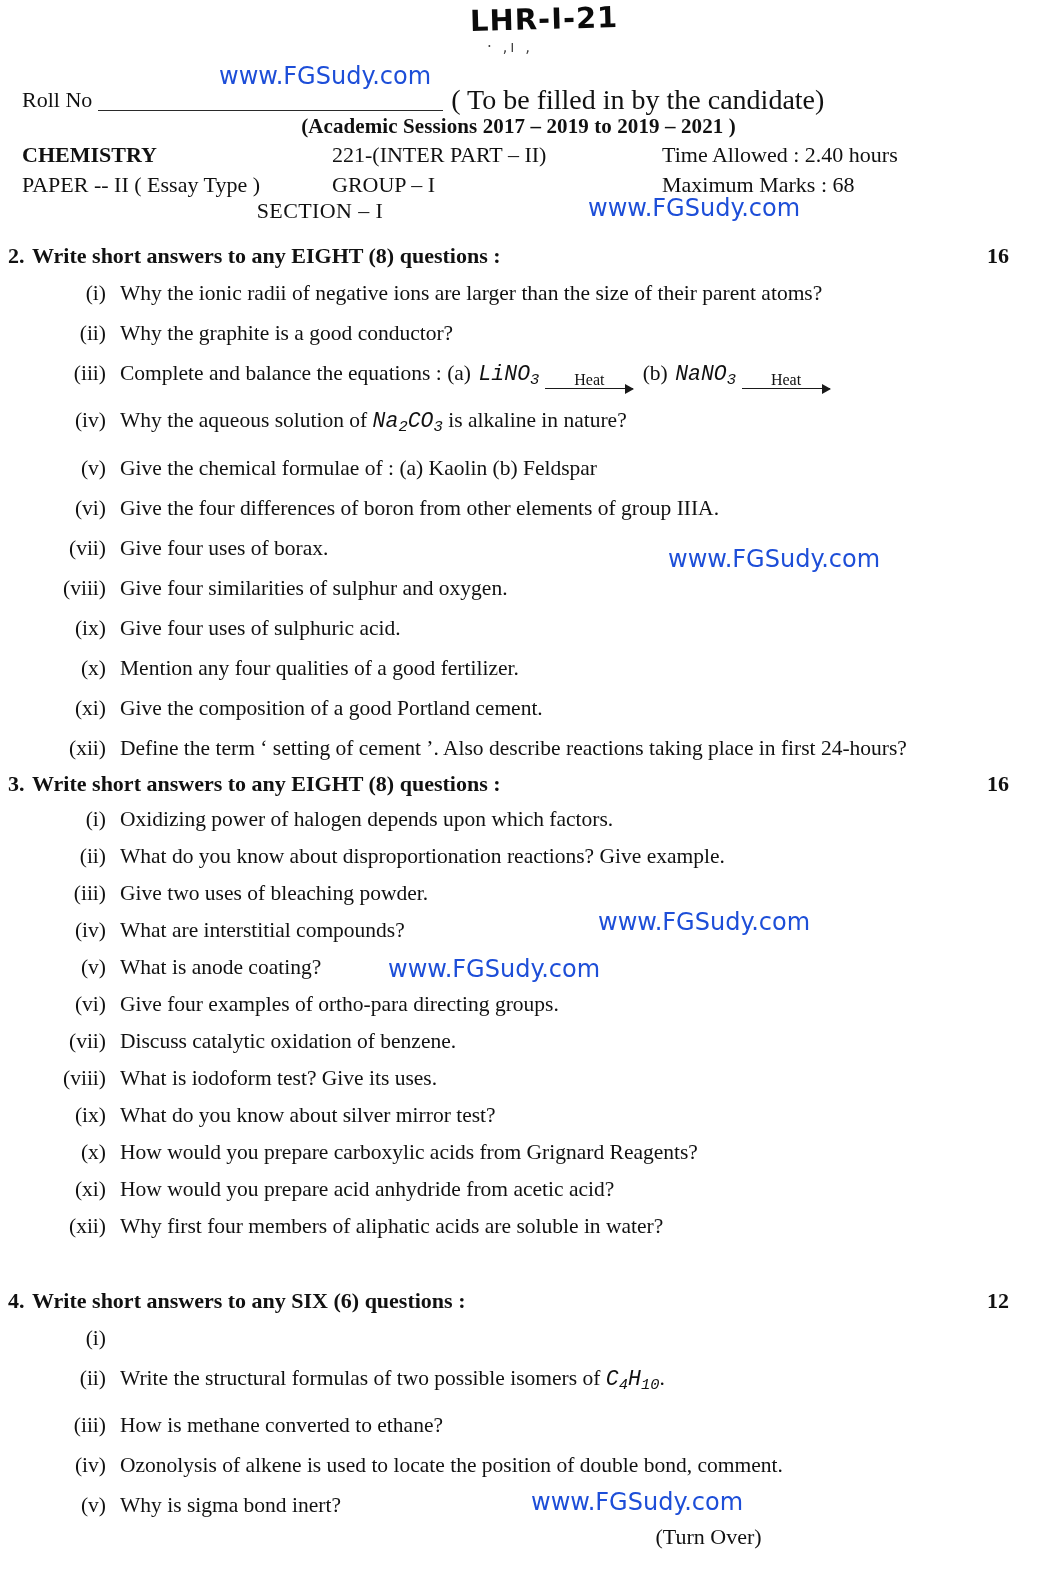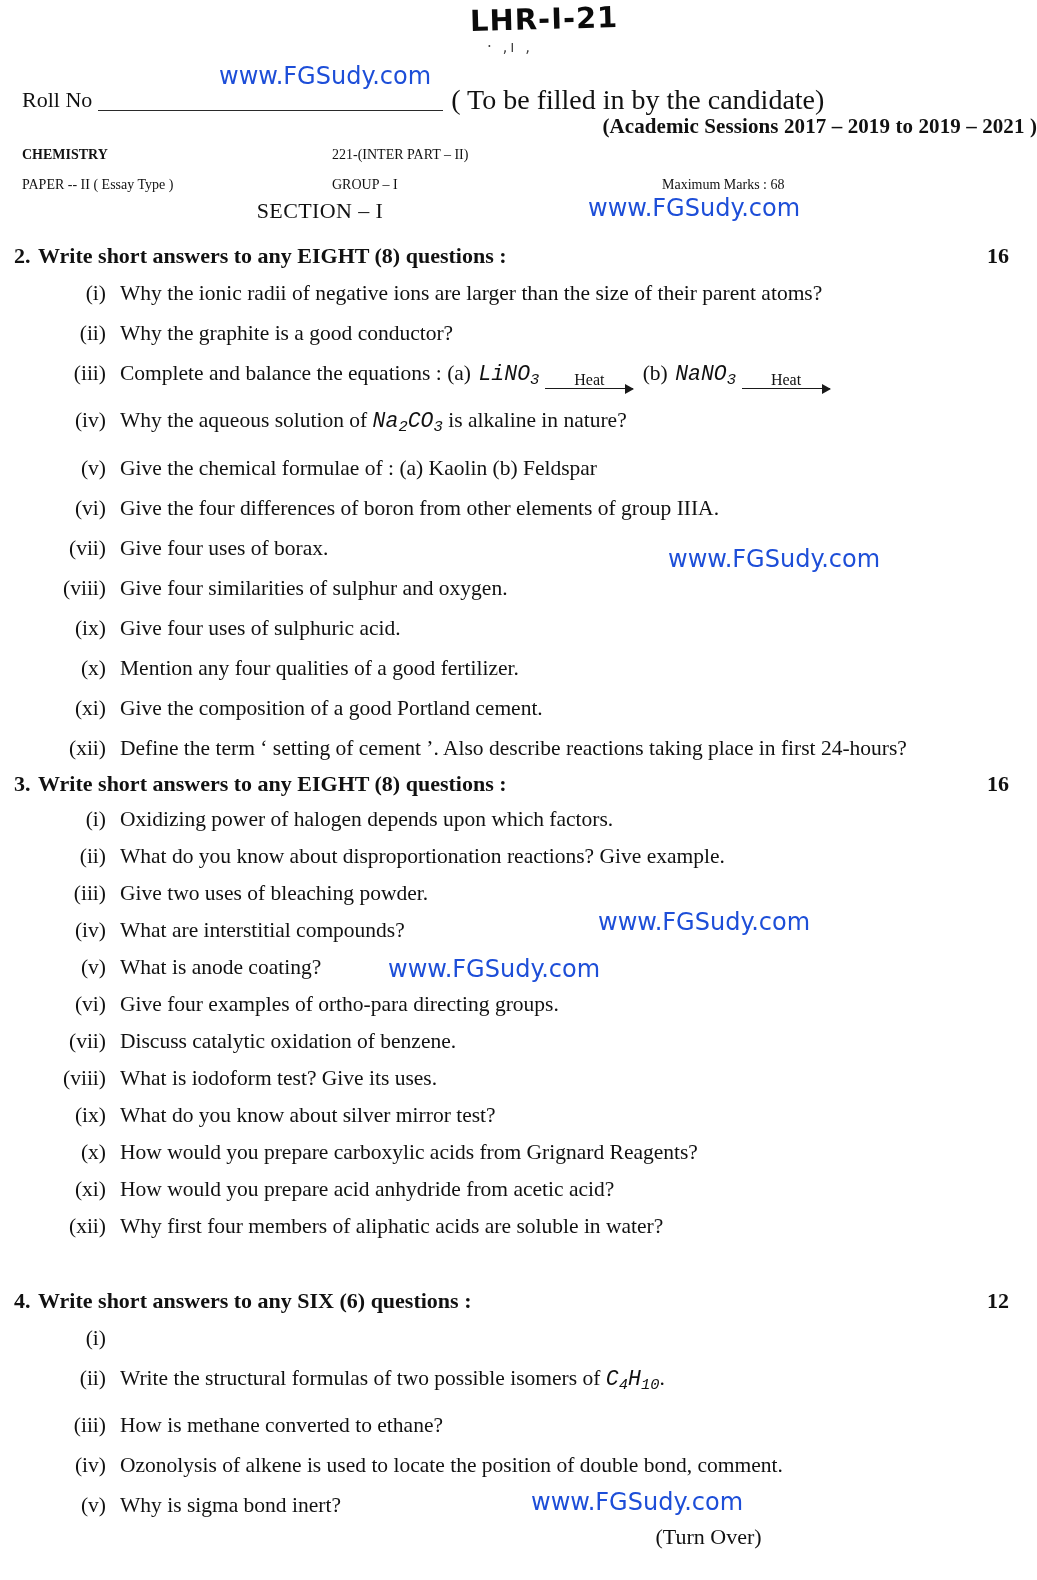--- a/index.html
+++ b/index.html
@@ -71,36 +71,37 @@
     height: 20px;
     margin: 0 8px 0 6px;
   }
   .rollno-note { white-space: nowrap; font-size: 28px; }
 
   .session-line {
     position: absolute;
     left: 0;
     top: 114px;
     width: 1037px;
-    text-align: right;
+    text-align: center;
     font-weight: bold;
     font-size: 21px;
     letter-spacing: 0.1px;
   }
 
   .meta-grid {
     position: absolute;
     left: 22px;
     top: 140px;
     width: 995px;
   }
   .meta-row {
     display: flex;
-    font-size: 14px;
+    font-size: 22px;
     line-height: 30px;
+    justify-content: flex-end;
   }
   .meta-left   { width: 310px; }
   .meta-center { width: 330px; }
   .meta-right  { flex: 1; text-align: left; }
   .bold { font-weight: bold; }
 
   .section-title {
     position: absolute;
     left: 0;
     top: 198px;
@@ -114,21 +115,21 @@
   
   .qblock { position: absolute; left: 0; width: 1037px; }
   #q2 { top: 243px; }
   #q3 { top: 771px; }
   #q4 { top: 1288px; }
 
   .qhead {
     position: relative;
     font-weight: bold;
     font-size: 22px;
-    padding-left: 14px;
+    padding-left: 8px;
     margin-bottom: 4px;
   }
   .qhead .qnum { display: inline-block; width: 24px; }
   .qhead .qmarks {
     position: absolute;
     right: 28px;
     top: 0;
     font-weight: bold;
     font-size: 22px;
   }
@@ -230,20 +231,21 @@
     <span class="rollno-line"></span>
     <span class="rollno-note">( To be filled in by the candidate)</span>
   </div>
 
   <div class="session-line">(Academic Sessions 2017 – 2019 to 2019 – 2021 )</div>
 
   <div class="meta-grid">
     <div class="meta-row">
       <span class="meta-left bold">CHEMISTRY</span>
       <span class="meta-center">221-(INTER PART – II)</span>
+      <span class="meta-right">Time Allowed  :  2.40 hours</span>
     </div>
     <div class="meta-row">
       <span class="meta-left">PAPER -- II ( Essay Type )</span>
       <span class="meta-center">GROUP – I</span>
       <span class="meta-right">Maximum Marks  :  68</span>
     </div>
   </div>
 
   <div class="section-title">SECTION – I</div>
 

